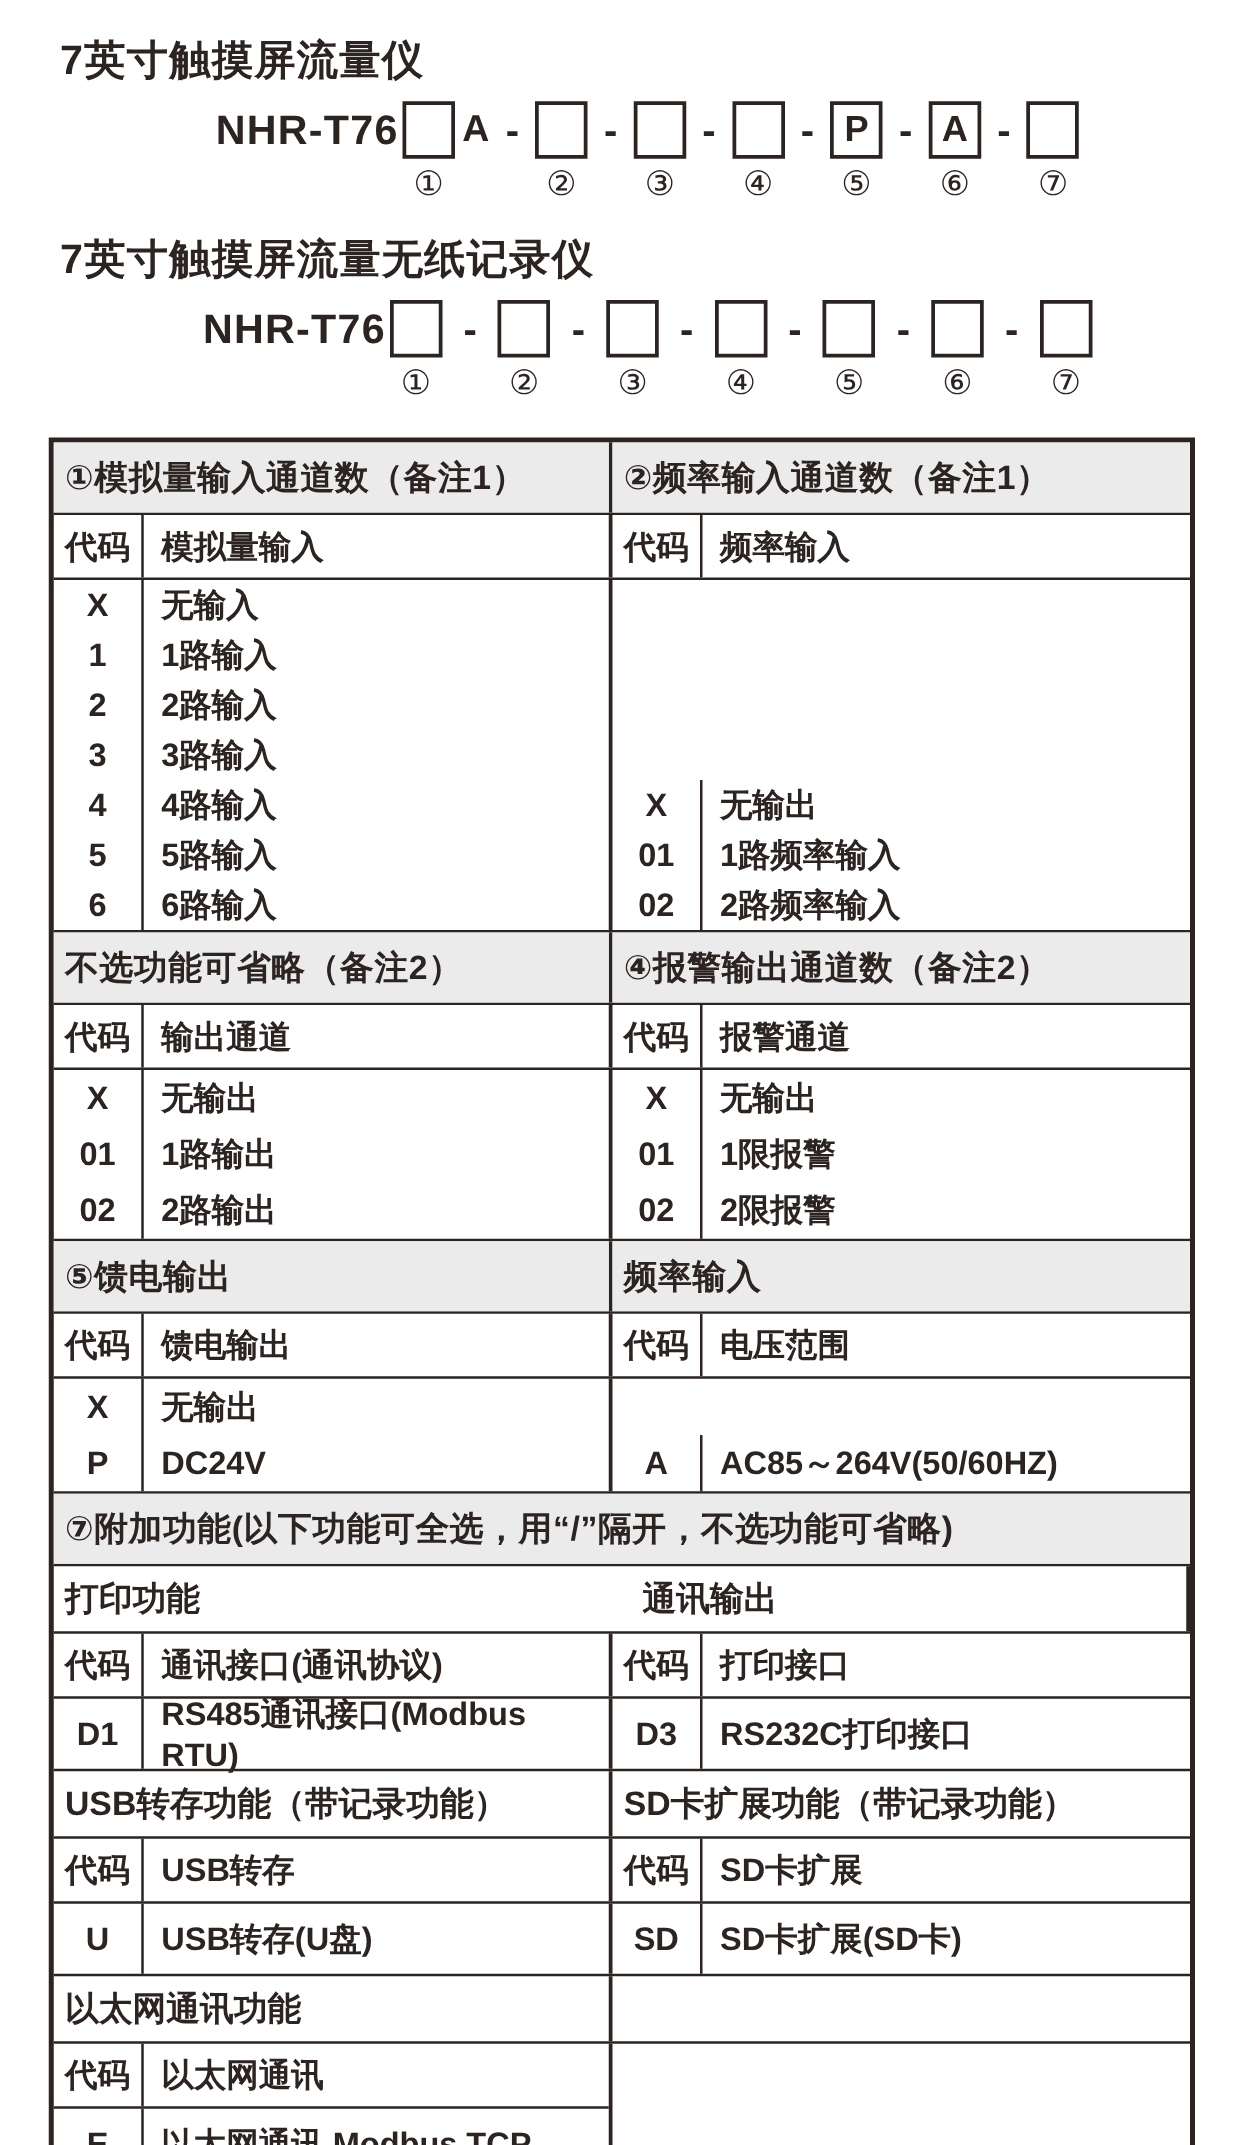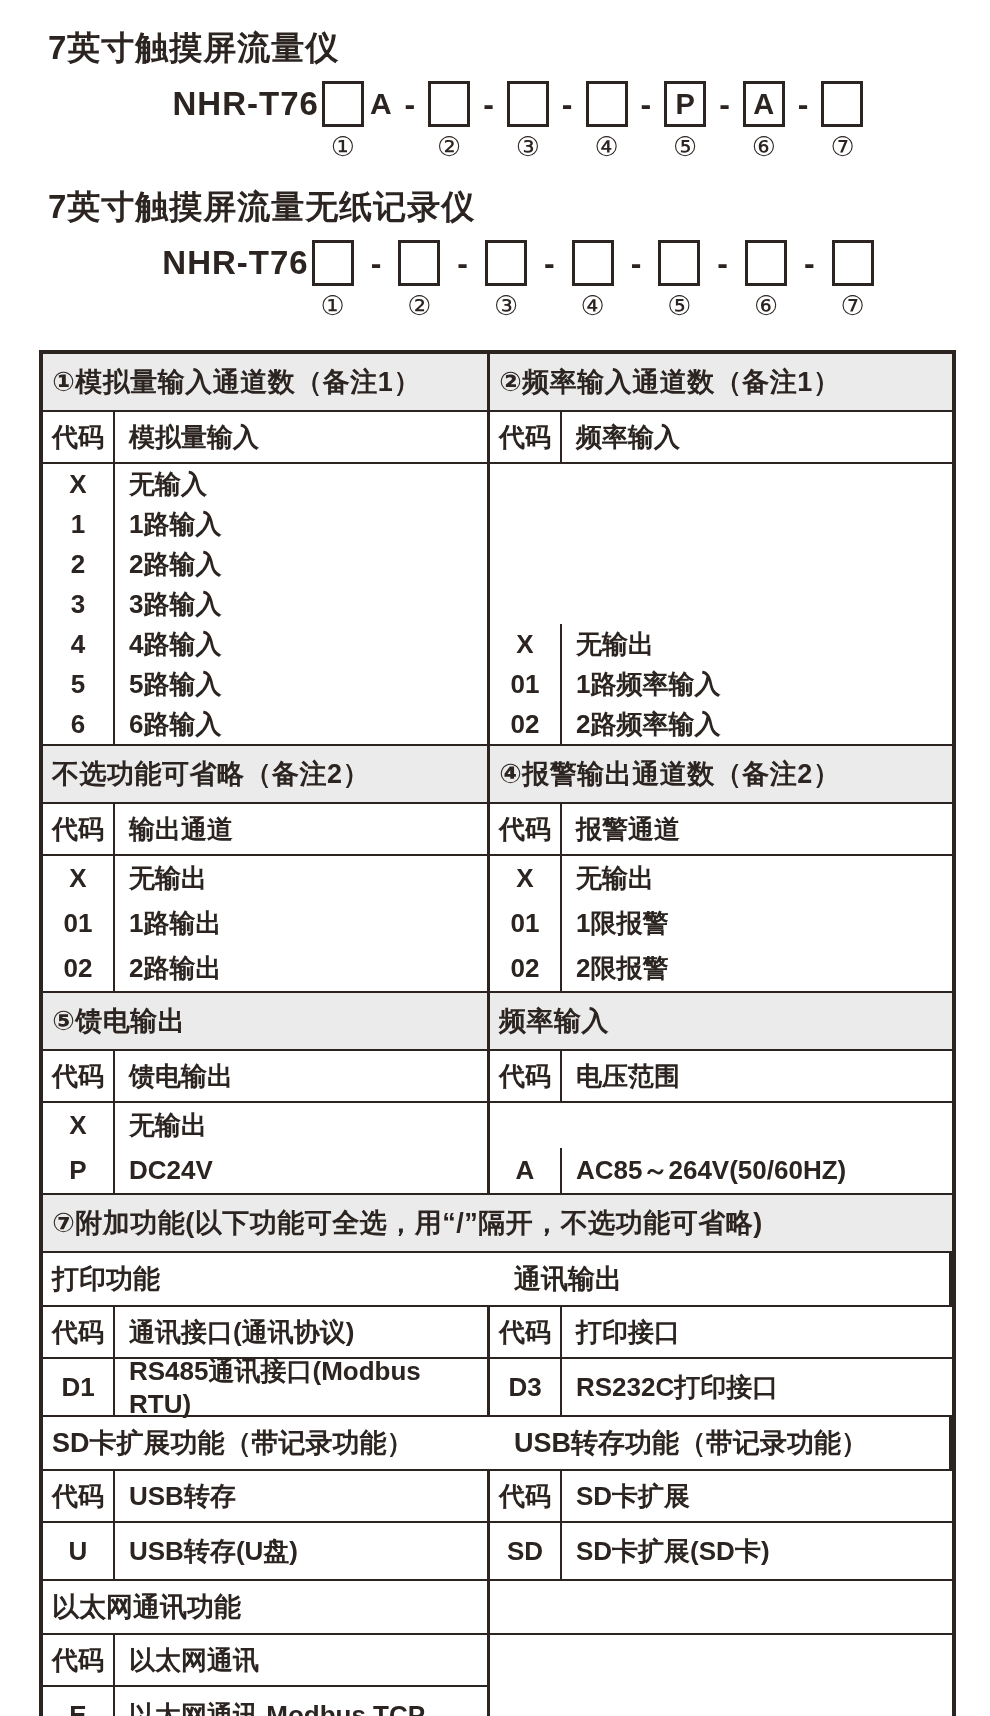--- a/index.html
+++ b/index.html
@@ -349,25 +349,25 @@
         <div class="half R h-tall">
           <div class="codecol">
             <div class="line">D3</div>
           </div>
           <div class="desccol">
             <div class="line">RS232C打印接口</div>
           </div>
         </div>
       </div>
       <div class="band">
+        <div class="half L">
+          <div class="cell titlecell">USB转存功能（带记录功能）</div>
+        </div>
         <div class="half R">
           <div class="cell titlecell">SD卡扩展功能（带记录功能）</div>
-        </div>
-        <div class="half L">
-          <div class="cell titlecell">USB转存功能（带记录功能）</div>
         </div>
       </div>
       <div class="band">
         <div class="half L h-sub">
           <div class="codecol">
             <div class="line">代码</div>
           </div>
           <div class="desccol">
             <div class="line">USB转存</div>
           </div>

